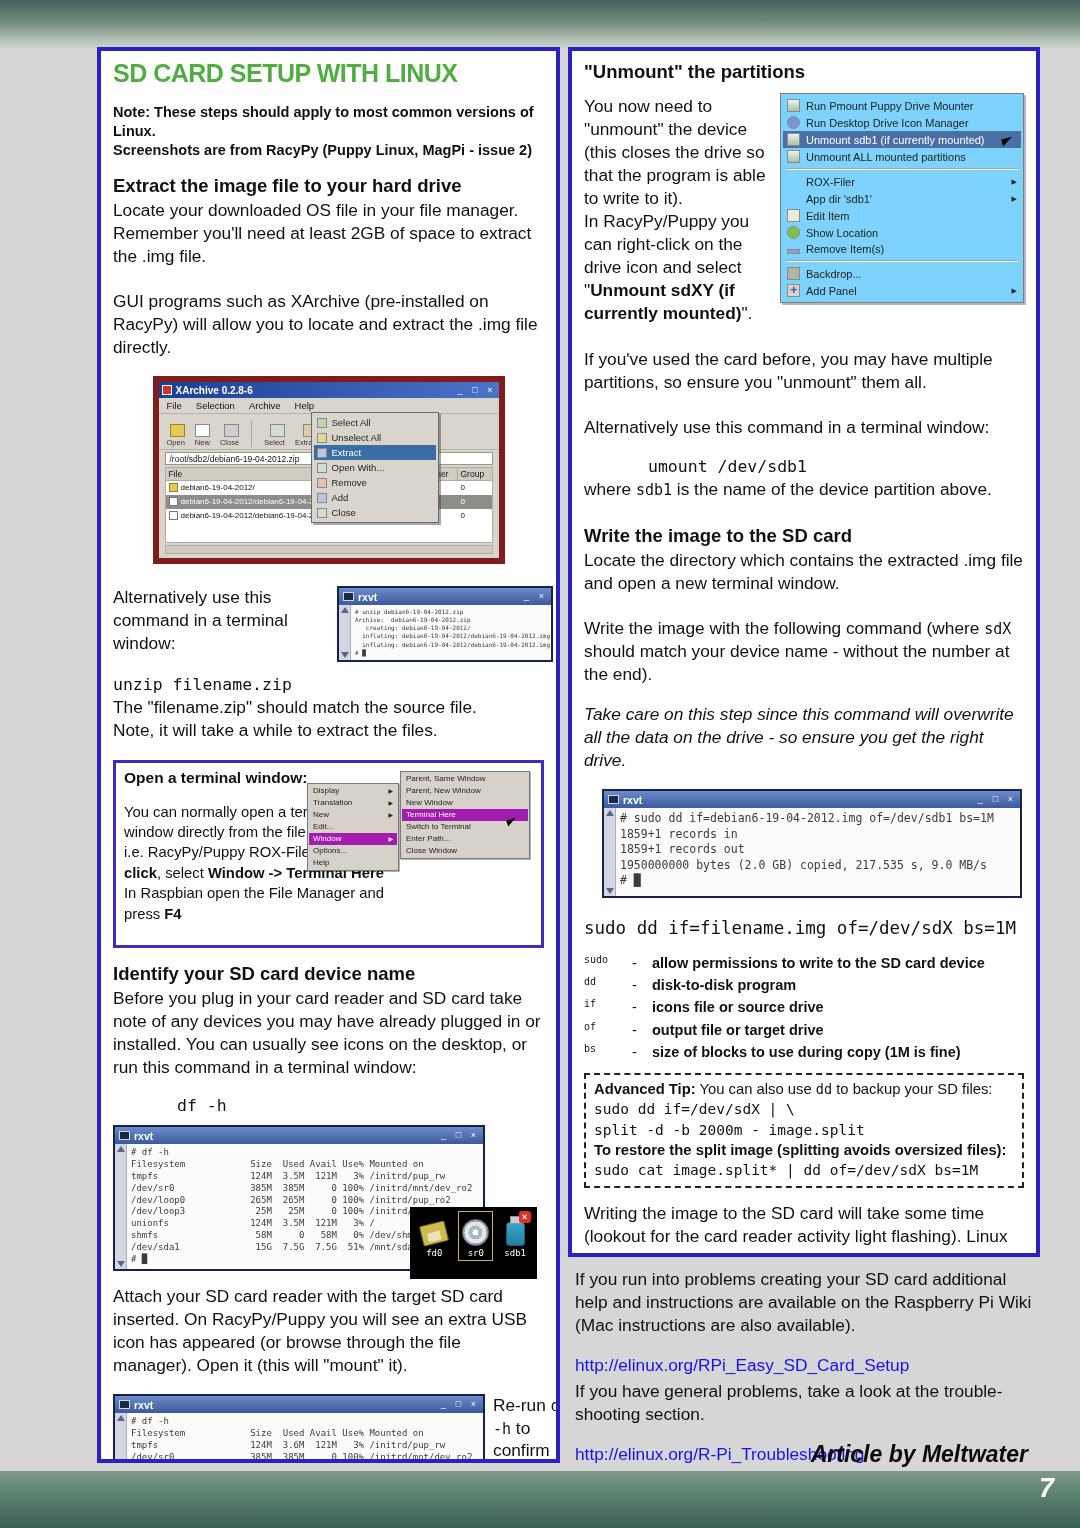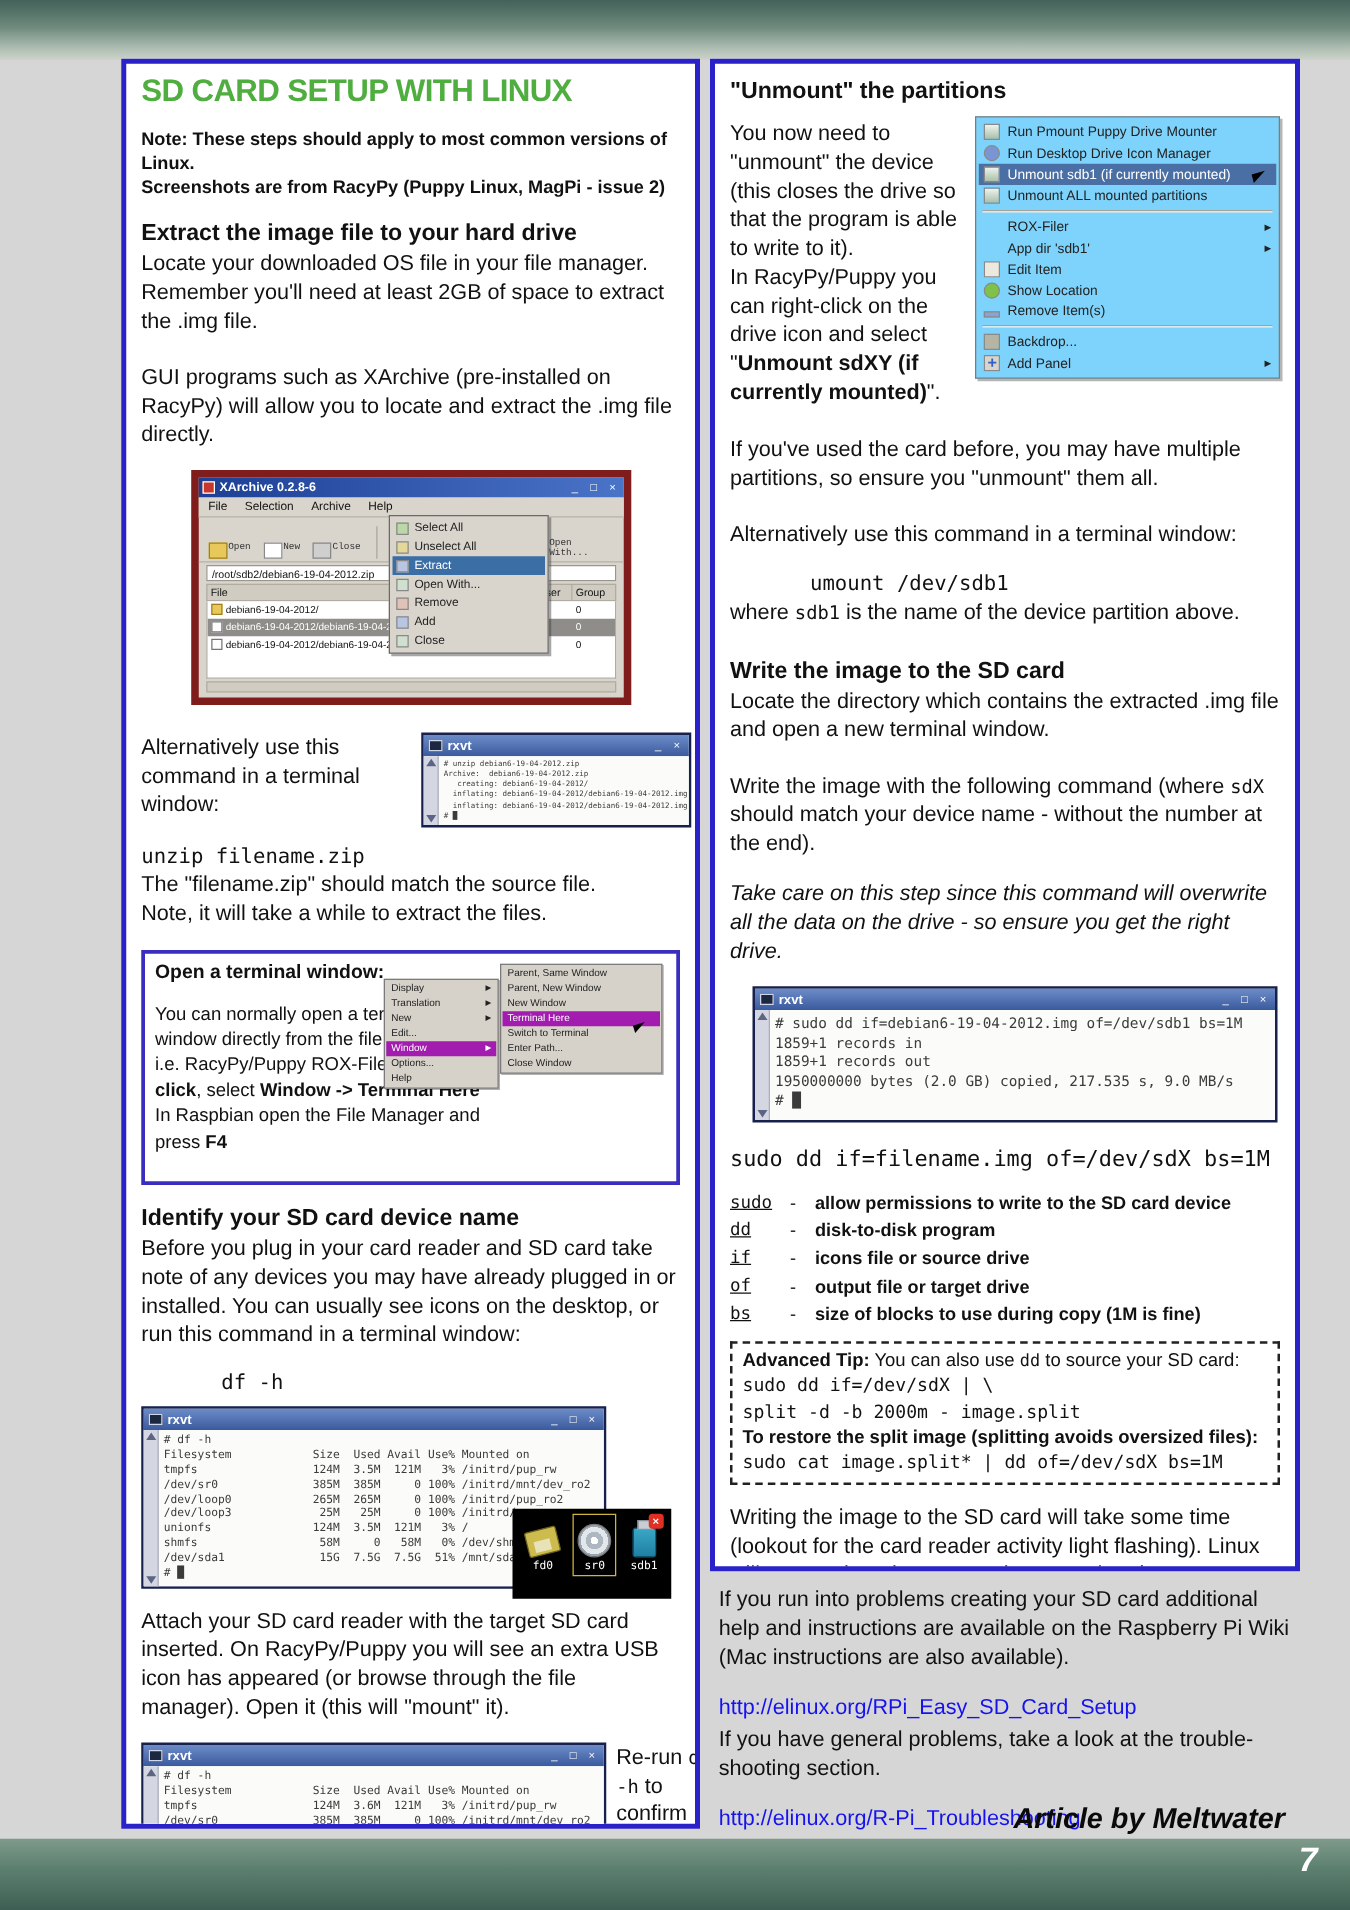--- a/index.html
+++ b/index.html
@@ -49,21 +49,21 @@
   .pre-dd{font-size:11.5px;line-height:1.35;}
   .pre-zip{font-size:6px;line-height:1.35;}
 
   
   .xarchive{width:352px;margin:16px auto 6px auto;border:6px solid #7f1d1d;background:#d9d5cc;position:relative;font-family:"Liberation Sans",sans-serif;}
   .xa-bar{height:16px;background:linear-gradient(90deg,#1c3f94,#4a74c8);display:flex;align-items:center;padding:0 3px;gap:4px;}
   .xa-ico{width:10px;height:10px;background:#c8372c;border:1px solid #fff;flex:none;}
   .xa-title{color:#fff;font-weight:bold;font-size:10px;flex:1;}
   .xa-menus{display:flex;gap:14px;padding:2px 8px;font-size:9.5px;background:#d9d5cc;border-bottom:1px solid #b6b2a8;}
   .xa-tools{display:flex;align-items:flex-end;gap:10px;padding:3px 8px 2px 8px;height:36px;border-bottom:1px solid #b6b2a8;}
-  .tb-btn{display:flex;flex-direction:row;align-items:flex-start;gap:1px;font-size:7.5px;color:#333;font-family:Liberation Mono, monospace;}
+  .tb-btn{display:flex;flex-direction:column;align-items:flex-end;gap:1px;font-size:7.5px;color:#333;}
   .tb-ic{width:15px;height:13px;border:1px solid #888;}
   .ic-open{background:#e8c85a;border-color:#a08020;}
   .ic-new{background:#fff;}
   .ic-close{background:#cfcfcf;}
   .ic-select{background:#cfe0cf;}
   .ic-extract{background:#d8cfa8;}
   .ic-openwith{background:#c8d0e0;border-radius:50%;}
   .tb-sep{width:1px;height:26px;background:#aaa69c;margin:0 2px;}
   .xa-path{margin:2px 6px;background:#fff;border:1px solid #9a968c;font-size:8.5px;padding:1px 4px;height:13px;overflow:hidden;white-space:nowrap;}
   .xa-cols{display:flex;background:#d0ccc2;border:1px solid #b0aca2;margin:2px 6px 0 6px;font-size:8.5px;}
@@ -133,21 +133,21 @@
   .mi-go{background:#7ec24a;border-radius:50%;}
   .mi-minus{background:#88a4d4;height:5px;margin-top:4px;}
   .mi-back{background:#b5b5a5;}
   .mi-plus{background:#d9d5cd;position:relative;}
   .mi-plus::after{content:"+";position:absolute;left:2px;top:-3px;color:#2f62c4;font-weight:bold;font-size:13px;}
   .mi-none{border:none;background:transparent;}
   .rox-sep{height:2px;border-top:1px solid #a6a298;border-bottom:1px solid #f6f4ee;margin:3px 3px;}
   .rox-cursor{position:absolute;right:10px;top:44px;width:0;height:0;border-left:11px solid #000;border-bottom:7px solid transparent;transform:rotate(-15deg);z-index:3;}
 
   .opt{display:flex;margin:4px 0;font-size:14.5px;line-height:1.25;}
-  .opt-term{font-family:"DejaVu Sans Mono",monospace;width:48px;flex:none;font-size:14px;text-decoration:underline;}
+  .opt-term{font-family:"DejaVu Sans Mono",monospace;width:48px;flex:none;font-size:10px;}
   .opt-dash{width:20px;flex:none;}
   .opt-desc{font-weight:bold;}
   .tip{border:2px dashed #222;margin-top:12px;padding:5px 8px;}
   .tip-line{font-size:14.8px;line-height:1.3;}
   .tip-cmd{font-family:"DejaVu Sans Mono",monospace;font-size:14.5px;line-height:1.45;}
   .b{font-weight:bold;}
 </style>
 </head>
 <body>
 
@@ -507,21 +507,21 @@
         <span class="opt-desc">output file or target drive</span>
       </div>
     <div class="opt">
         <span class="opt-term">bs</span>
         <span class="opt-dash">-</span>
         <span class="opt-desc">size of blocks to use during copy (1M is fine)</span>
       </div>
   </div>
 
   <div class="tip">
-    <div class="tip-line"><span class="b">Advanced Tip:</span><span> You can also use </span><span class="inline-mono" style="font-size:13.5px;">dd</span><span> to source your SD card:</span></div>
+    <div class="tip-line"><span class="b">Advanced Tip:</span><span> You can also use </span><span class="inline-mono" style="font-size:13.5px;">dd</span><span> to backup your SD files:</span></div>
     <div class="tip-cmd">sudo dd if=/dev/sdX | \</div>
     <div class="tip-cmd">split -d -b 2000m - image.split</div>
     <div class="tip-line b">To restore the split image (splitting avoids oversized files):</div>
     <div class="tip-cmd">sudo cat image.split* | dd of=/dev/sdX bs=1M</div>
   </div>
 
   <p class="para" style="margin-top:14px;"><span>Writing the image to the SD card will take some time (lookout for the card reader activity light flashing). Linux will report when the process has completed.</span><br></p>
 </section>
 
 <div class="outside-right">

